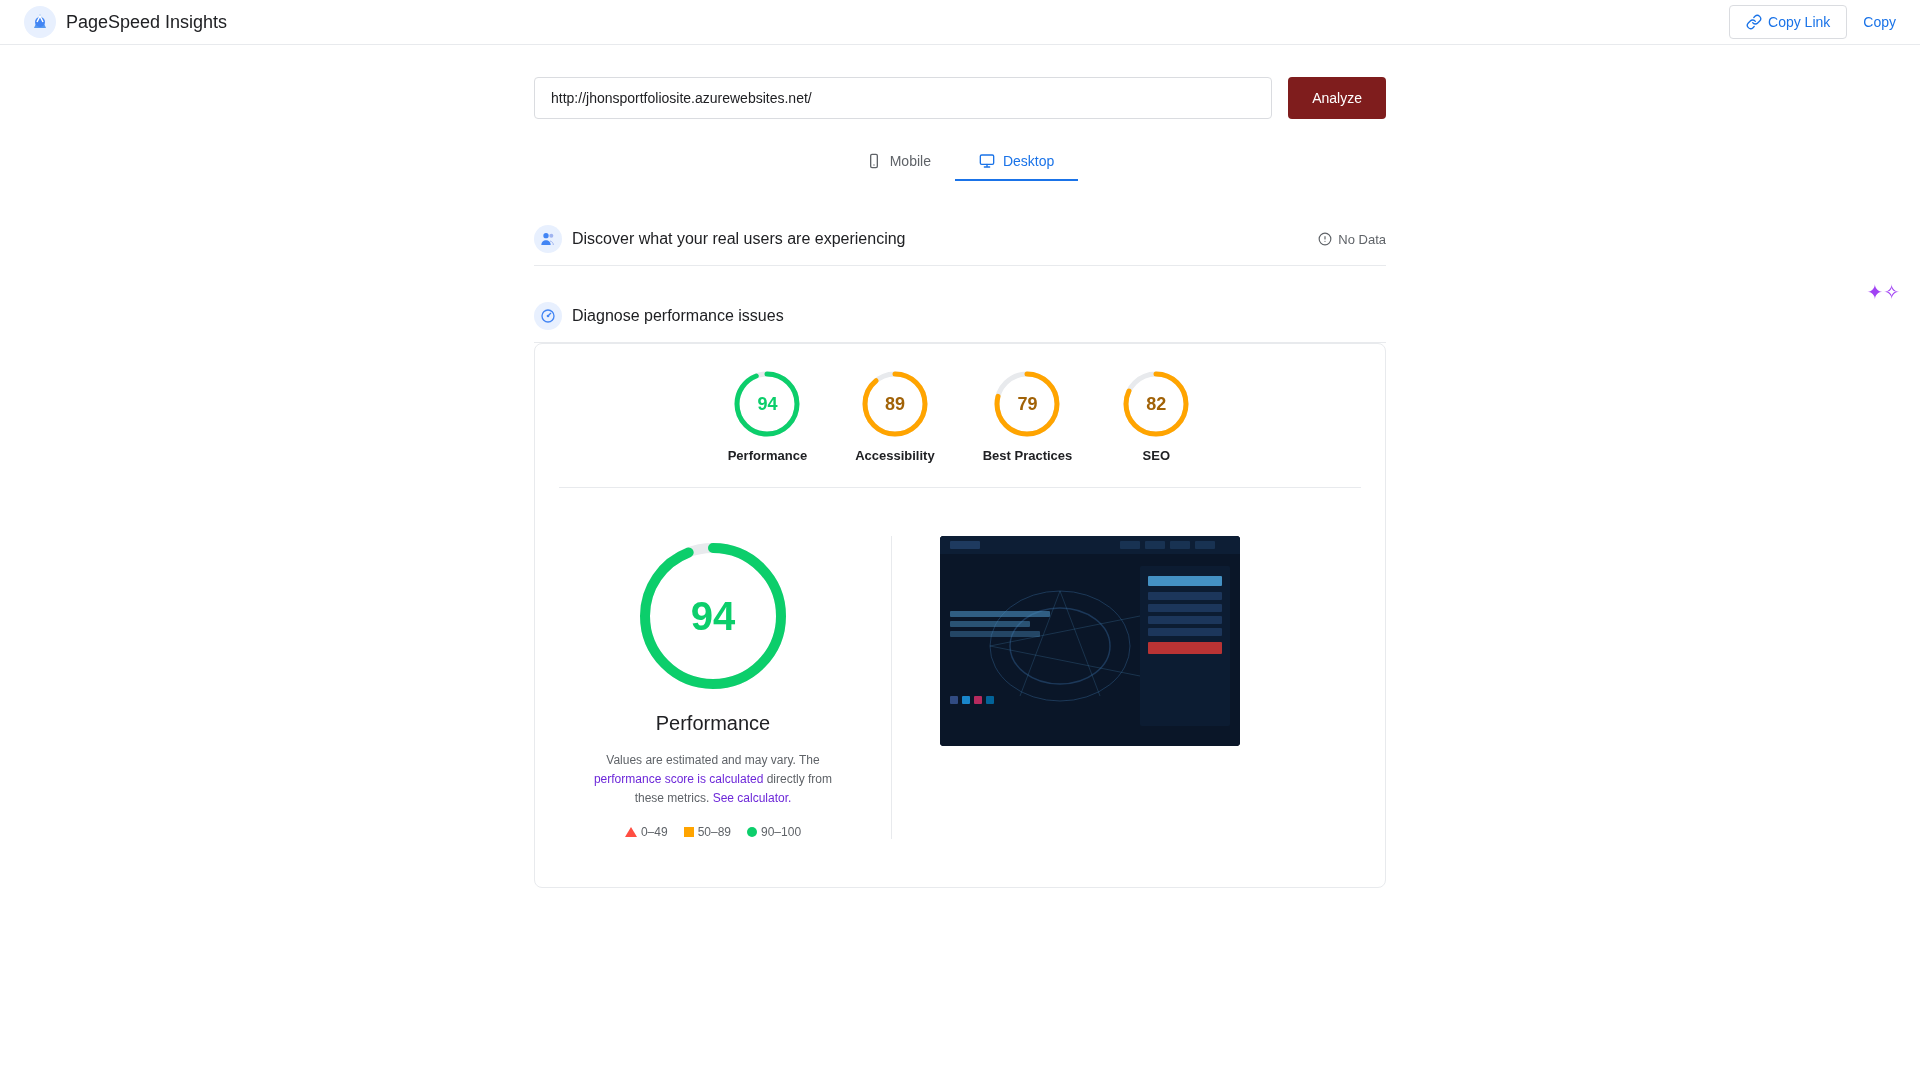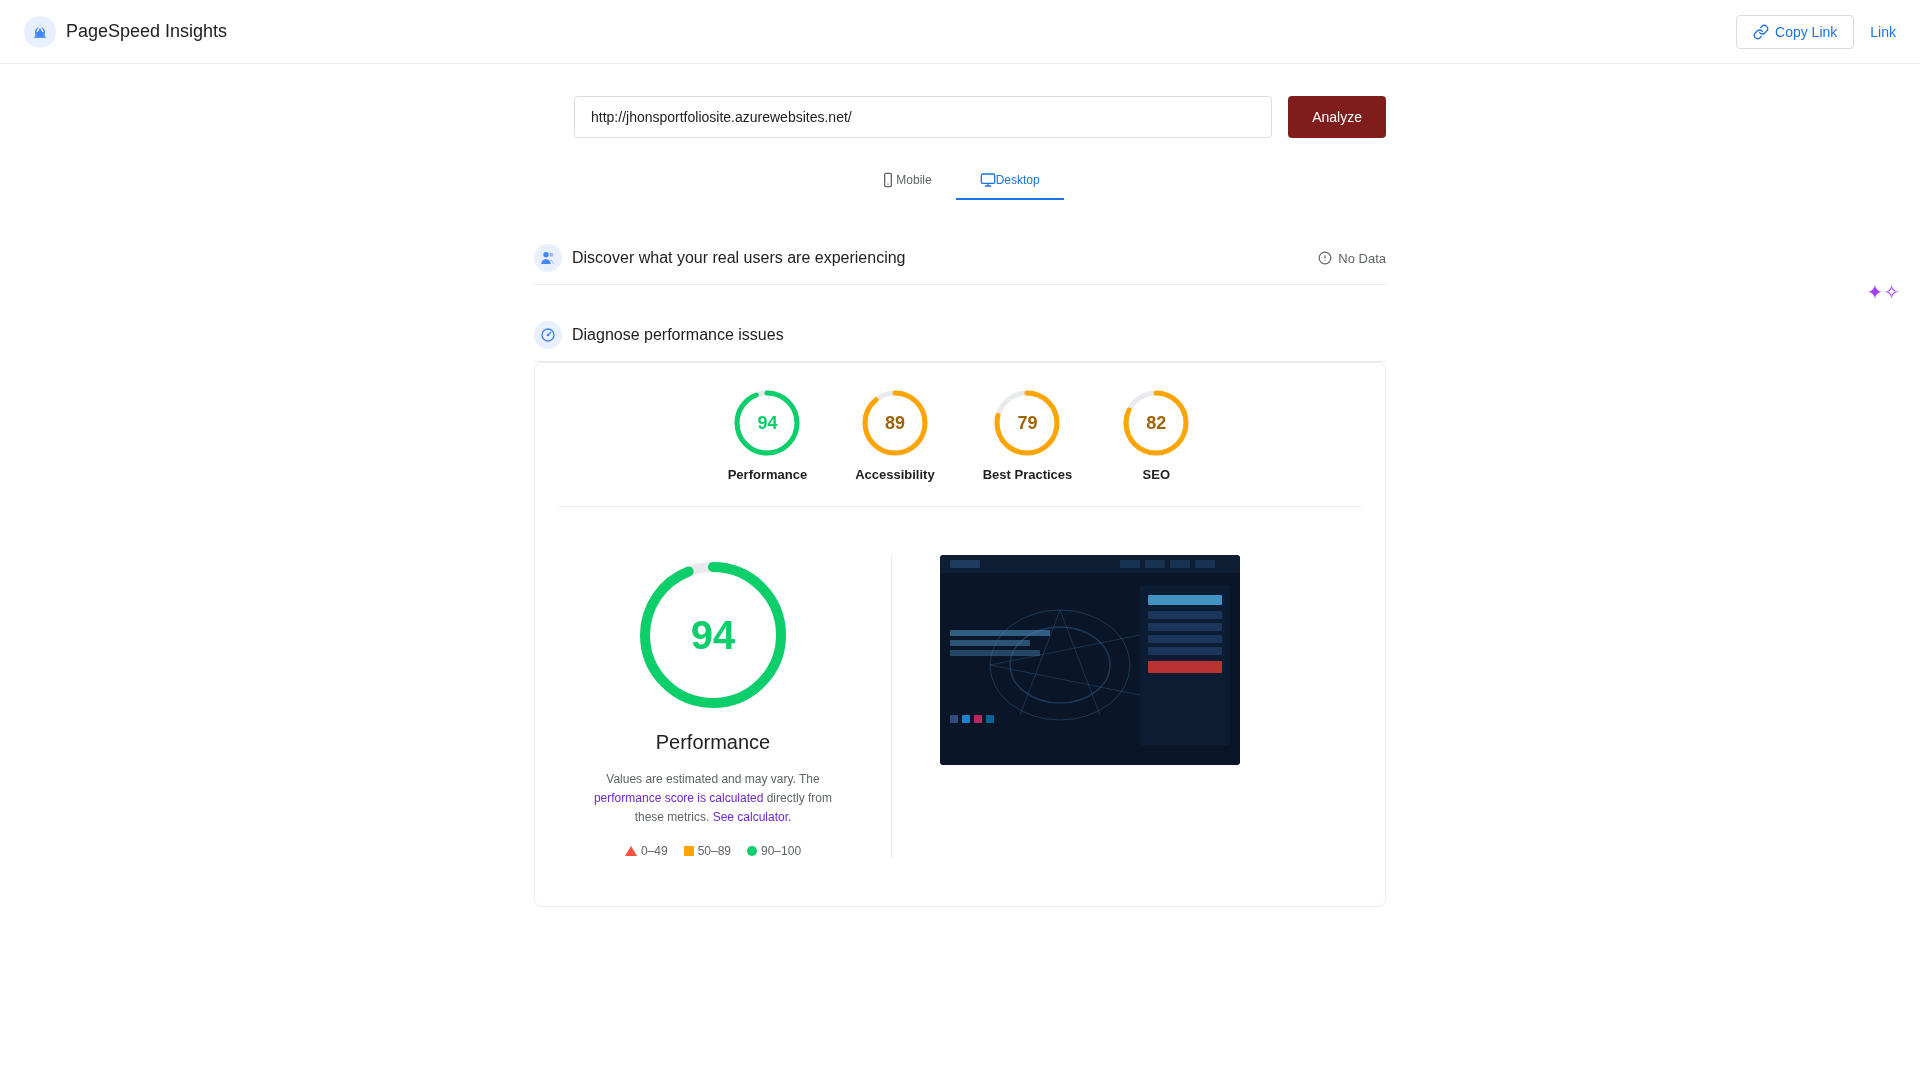--- a/index.html
+++ b/index.html
@@ -5,21 +5,21 @@
     * { box-sizing: border-box; margin: 0; padding: 0; }
     body { font-family: 'Google Sans', Arial, sans-serif; background: #fff; color: #202124; font-size: 14px; }
 
     
     .header {
       display: flex;
       align-items: center;
       justify-content: space-between;
       padding: 12px 24px;
       border-bottom: 1px solid #e8eaed;
-      height: 64px;
+      height: 45px;
     }
     .header-logo {
       display: flex;
       align-items: center;
       gap: 10px;
     }
     .logo-icon {
       width: 32px;
       height: 32px;
     }
@@ -64,21 +64,20 @@
       font-weight: 400;
       color: #202124;
       margin-bottom: 24px;
     }
 
     
     .url-bar {
       display: flex;
       gap: 16px;
       margin-bottom: 24px;
-      margin-left: 40px;
     }
     .url-input {
       flex: 1;
       border: 1px solid #dadce0;
       border-radius: 4px;
       padding: 12px 16px;
       font-size: 14px;
       color: #202124;
       outline: none;
     }
@@ -96,23 +95,23 @@
     
     .tabs {
       display: flex;
       justify-content: center;
       gap: 0;
       margin-bottom: 32px;
     }
     .tab {
       display: flex;
       align-items: center;
-      gap: 0;
+      gap: 8px;
       padding: 10px 24px;
-      font-size: 12px;
+      font-size: 14px;
       color: #5f6368;
       cursor: pointer;
       border-bottom: 2px solid transparent;
       background: none;
       border-top: none;
       border-left: none;
       border-right: none;
     }
     .tab.active {
       color: #1a73e8;
@@ -345,21 +344,21 @@
     <span class="header-title">PageSpeed Insights</span>
   </div>
   <div class="header-actions">
     <button class="copy-link-btn">
       <svg width="16" height="16" viewBox="0 0 24 24" fill="none">
         <path d="M10 13a5 5 0 0 0 7.54.54l3-3a5 5 0 0 0-7.07-7.07l-1.72 1.71" stroke="#1a73e8" stroke-width="2" stroke-linecap="round" stroke-linejoin="round"></path>
         <path d="M14 11a5 5 0 0 0-7.54-.54l-3 3a5 5 0 0 0 7.07 7.07l1.71-1.71" stroke="#1a73e8" stroke-width="2" stroke-linecap="round" stroke-linejoin="round"></path>
       </svg>
       <span>Copy Link</span>
     </button>
-    <a class="docs-link">Link</a>
+    <a class="docs-link">Copy</a>
   </div>
 </div>
 
 <div class="main">
 
 
   <div class="url-bar">
     <input class="url-input" type="text" value="http://jhonsportfoliosite.azurewebsites.net/" style="">
     <button class="analyze-btn">Analyze</button>
   </div>

